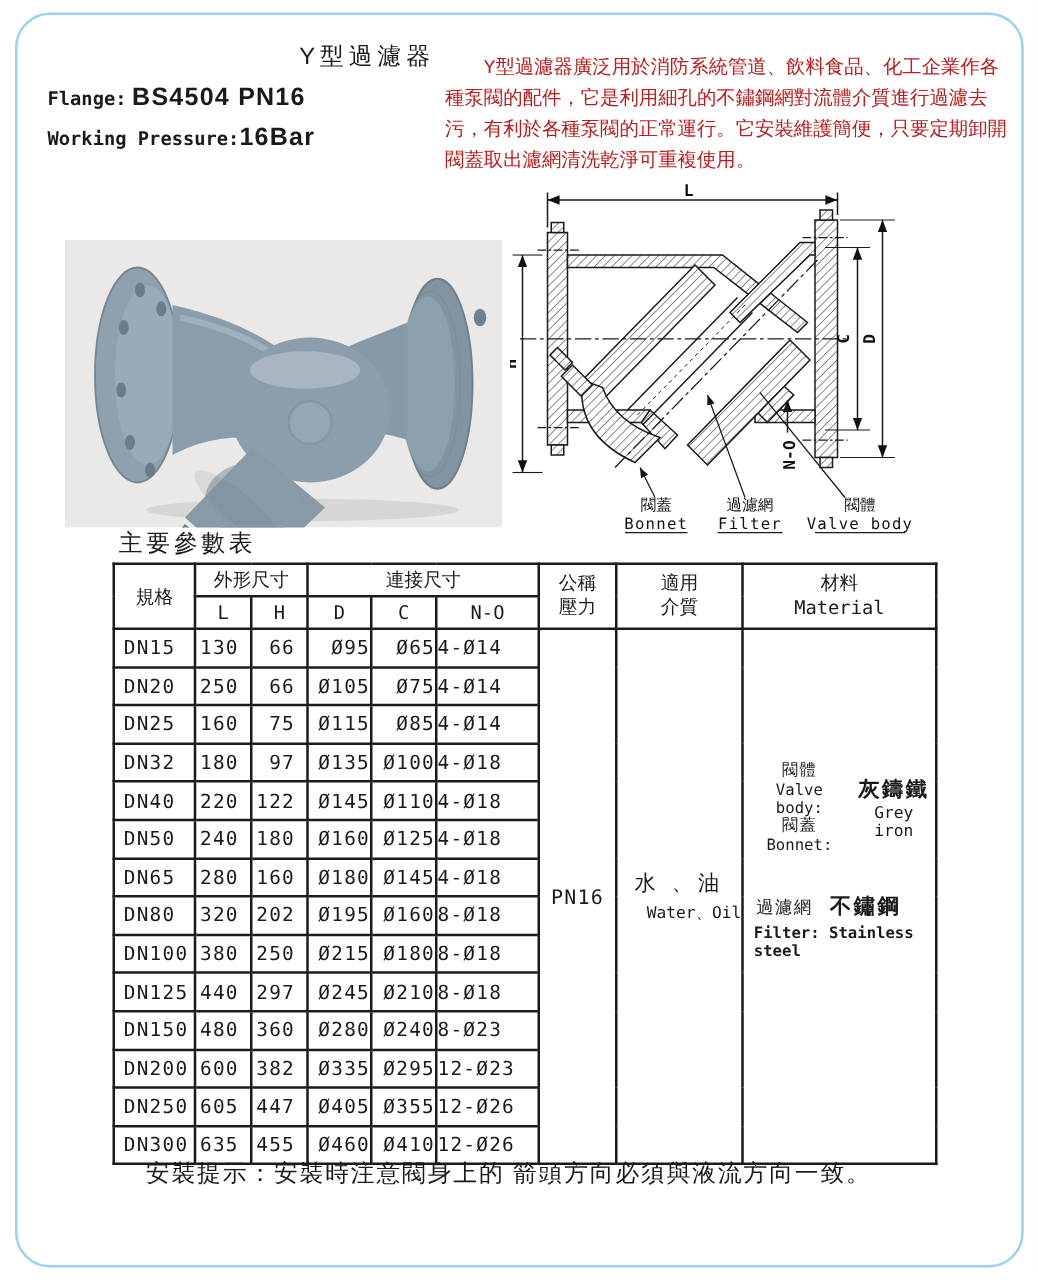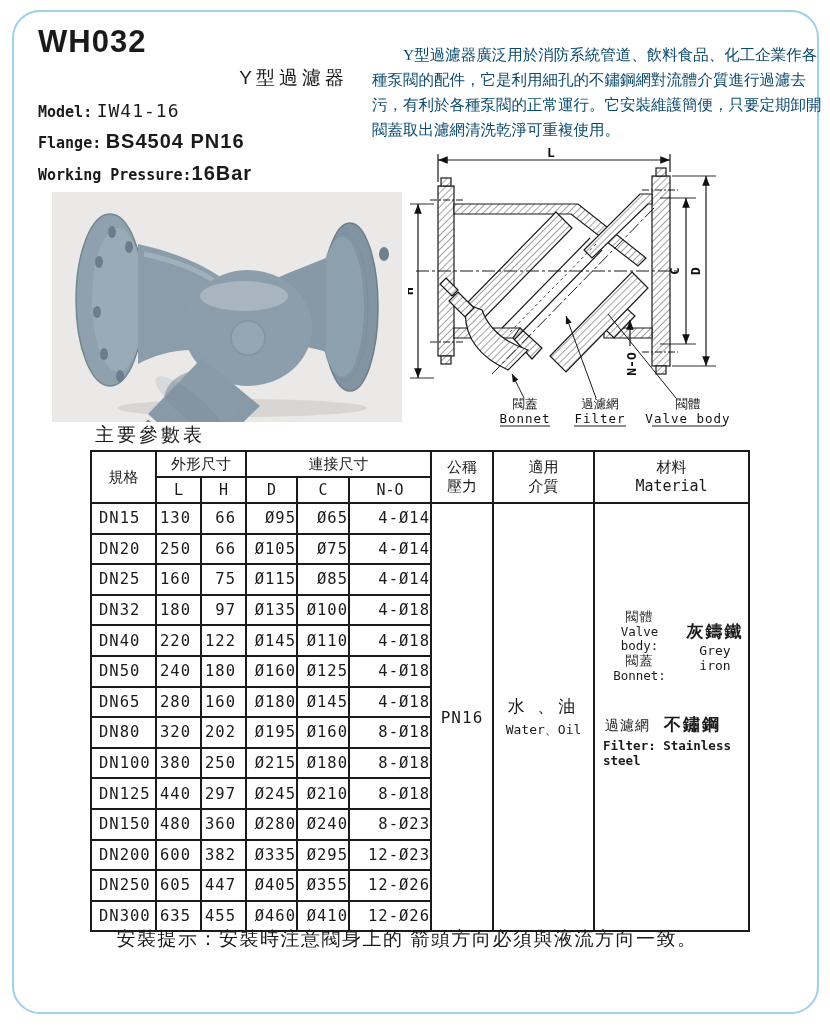--- a/index.html
+++ b/index.html
@@ -12,22 +12,22 @@
   .hdr{position:absolute;left:38px;top:26px;width:310px;}
   .hdr .code{font-size:31px;font-weight:bold;letter-spacing:1px;line-height:1.05;}
   .hdr .zh{font-size:19px;letter-spacing:4px;margin-top:6px;text-align:right;}
   .hdr .en{font-family:"DejaVu Sans Mono",monospace;font-size:16px;letter-spacing:3px;margin-top:7px;}
   .hdr .line{margin-top:9px;white-space:nowrap;}
   .hdr .lbl{font-family:"DejaVu Sans Mono",monospace;font-weight:bold;font-size:15px;}
   .hdr .val-mono{font-family:"DejaVu Sans Mono",monospace;font-size:18px;letter-spacing:1px;}
   .hdr .val-big{font-weight:bold;font-size:20px;letter-spacing:1px;}
 
   
-  .desc{position:absolute;left:372px;top:42px;width:452px;font-family:Liberation Serif, serif;
-        font-size:15.5px;line-height:1.62;text-indent:2em;color:#0c4a6e;}
+  .desc{position:absolute;left:356px;top:42px;width:452px;font-family:Liberation Mono, monospace;
+        font-size:15.5px;line-height:1.62;text-indent:2em;color:#b91c1c;}
 
   
   .photo{position:absolute;left:52px;top:192px;}
 
   
   .draw{position:absolute;left:408px;top:146px;}
   .draw text{fill:#111;}
   .dt{font-family:"DejaVu Sans Mono",monospace;font-size:13px;font-weight:bold;}
   .dzh{font-size:12.5px;}
   .den{font-family:"DejaVu Sans Mono",monospace;font-size:12.5px;letter-spacing:1px;}
@@ -35,26 +35,26 @@
   
   .tbl-title{position:absolute;left:95px;top:422px;font-size:19px;letter-spacing:3px;}
   .spec-table{position:absolute;left:90px;top:450px;border-collapse:collapse;table-layout:fixed;}
   .spec-table th,.spec-table td{border:2px solid #1b1b1b;padding:0;overflow:hidden;}
   .spec-table th{font-weight:normal;font-size:15px;height:24px;}
   .spec-table td{height:28.6px;font-family:"DejaVu Sans Mono",monospace;font-size:15.5px;}
   .sub-th{font-family:"DejaVu Sans Mono",monospace;font-size:15px;}
   .c0{text-align:left;padding-left:7px !important;letter-spacing:1px;}
   .c1,.c2{text-align:right;padding-right:9px !important;letter-spacing:1px;}
   .c3,.c4{text-align:right;padding-left:3px !important;letter-spacing:1px;margin-left:44px;}
-  .c5{text-align:right;letter-spacing:1px;}
+  .c5{text-align:left;letter-spacing:1px;}
   .th2{line-height:1.25;}
   .cell-center{text-align:center;vertical-align:middle;}
   .pn{font-size:16px;letter-spacing:1px;}
   .medium-zh{font-size:17px;letter-spacing:4px;font-family:"Liberation Sans",sans-serif;}
-  .medium-en{font-family:"DejaVu Sans Mono",monospace;font-size:13px;margin-top:3px;}
+  .medium-en{font-family:"DejaVu Sans Mono",monospace;font-size:13px;margin-top:3px;text-align:right;}
   .material-box{display:flex;flex-direction:column;justify-content:center;height:100%;
                 padding-left:8px;transform:translateY(-28px);}
   .mat-grid{display:flex;align-items:center;}
   .mat-left{width:78px;text-align:center;line-height:1.15;}
   .mat-left .z{font-size:13px;letter-spacing:1px;}
   .mat-left .e{font-family:"DejaVu Sans Mono",monospace;font-size:12.5px;}
   .mat-right{margin-left:6px;text-align:center;}
   .mat-right .z{font-size:17px;font-weight:bold;letter-spacing:2px;}
   .mat-right .e{font-family:"DejaVu Sans Mono",monospace;font-size:13px;}
   .mat-filter{margin-top:30px;}
@@ -67,26 +67,21 @@
   .footnote{position:absolute;left:0;top:926px;width:814px;text-align:center;
             font-size:19px;letter-spacing:1.5px;}
 </style>
 </head>
 <body>
 
 <div class="page">
   <div class="frame"></div>
 
   <div class="hdr">
-    <div class="code">WH032</div>
     <div class="zh">Y型過濾器</div>
-    <div class="line">
-      <span class="lbl">Model:</span>
-      <span class="val-mono">IW41-16</span>
-    </div>
     <div class="line">
       <span class="lbl">Flange:</span>
       <span class="val-big">BS4504 PN16</span>
     </div>
     <div class="line">
       <span class="lbl">Working Pressure:</span><span class="val-big">16Bar</span>
     </div>
   </div>
 
   <div class="desc">Y型過濾器廣泛用於消防系統管道、飲料食品、化工企業作各種泵閥的配件，它是利用細孔的不鏽鋼網對流體介質進行過濾去污，有利於各種泵閥的正常運行。它安裝維護簡便，只要定期卸開閥蓋取出濾網清洗乾淨可重複使用。</div>

